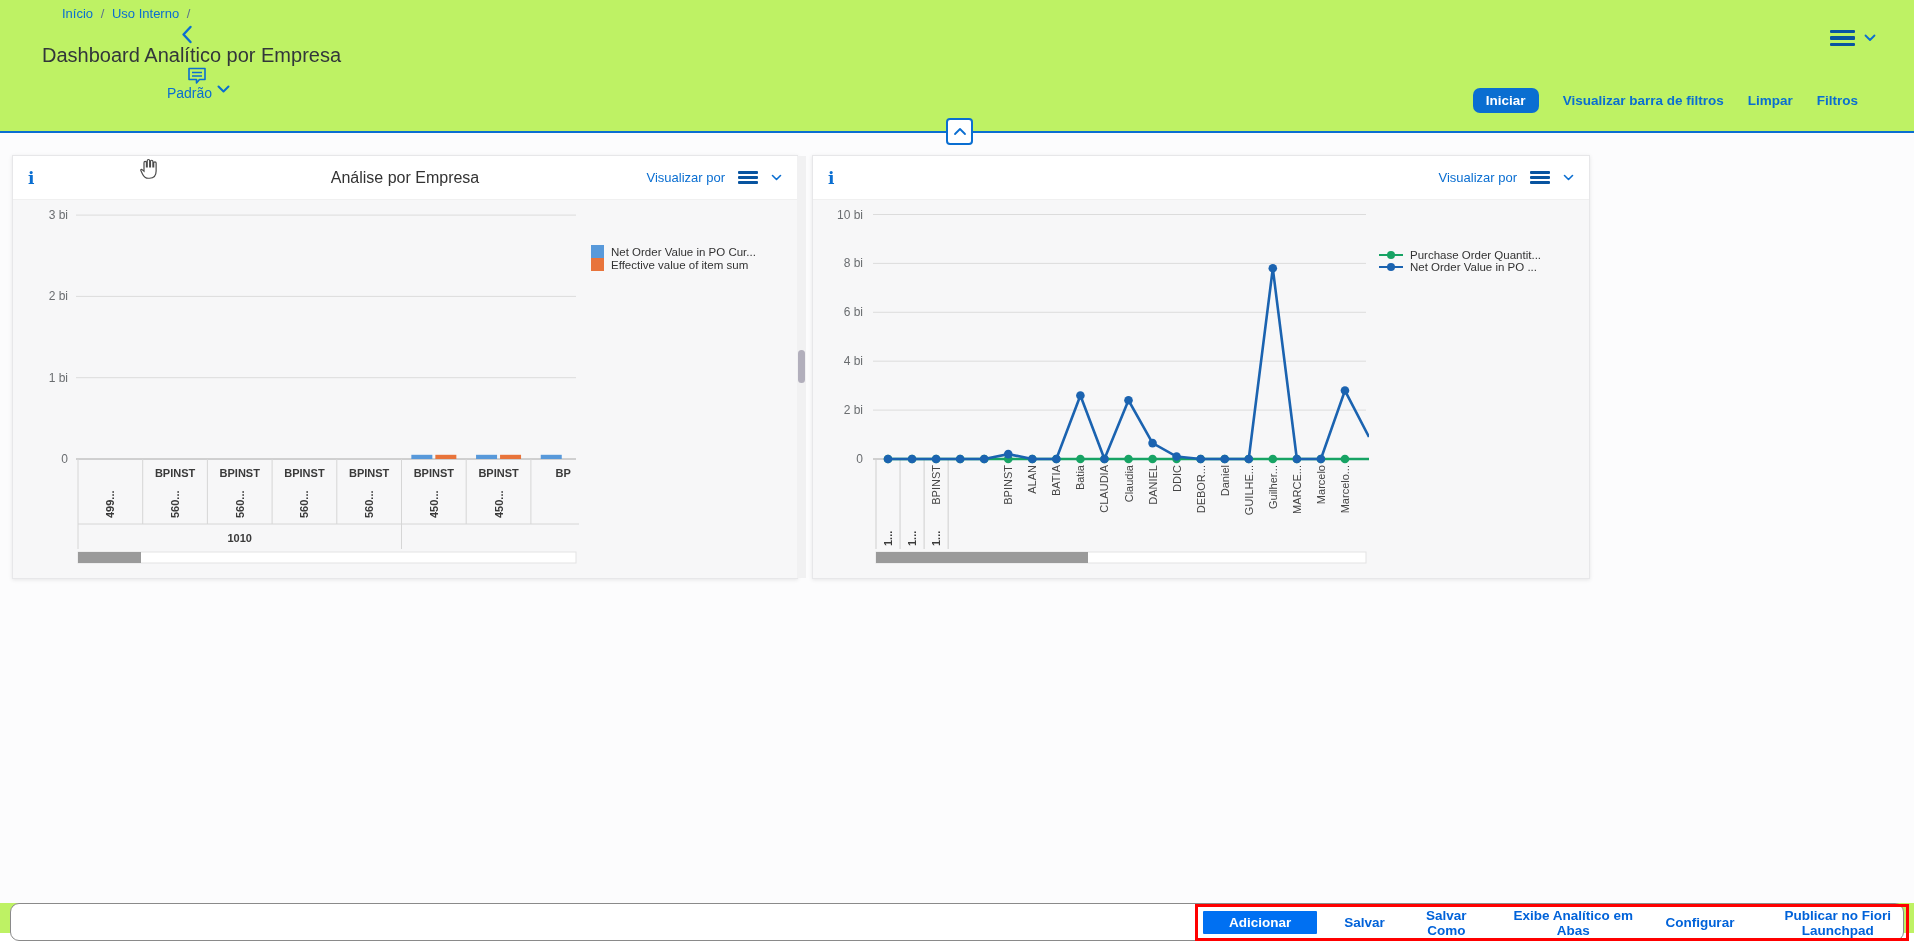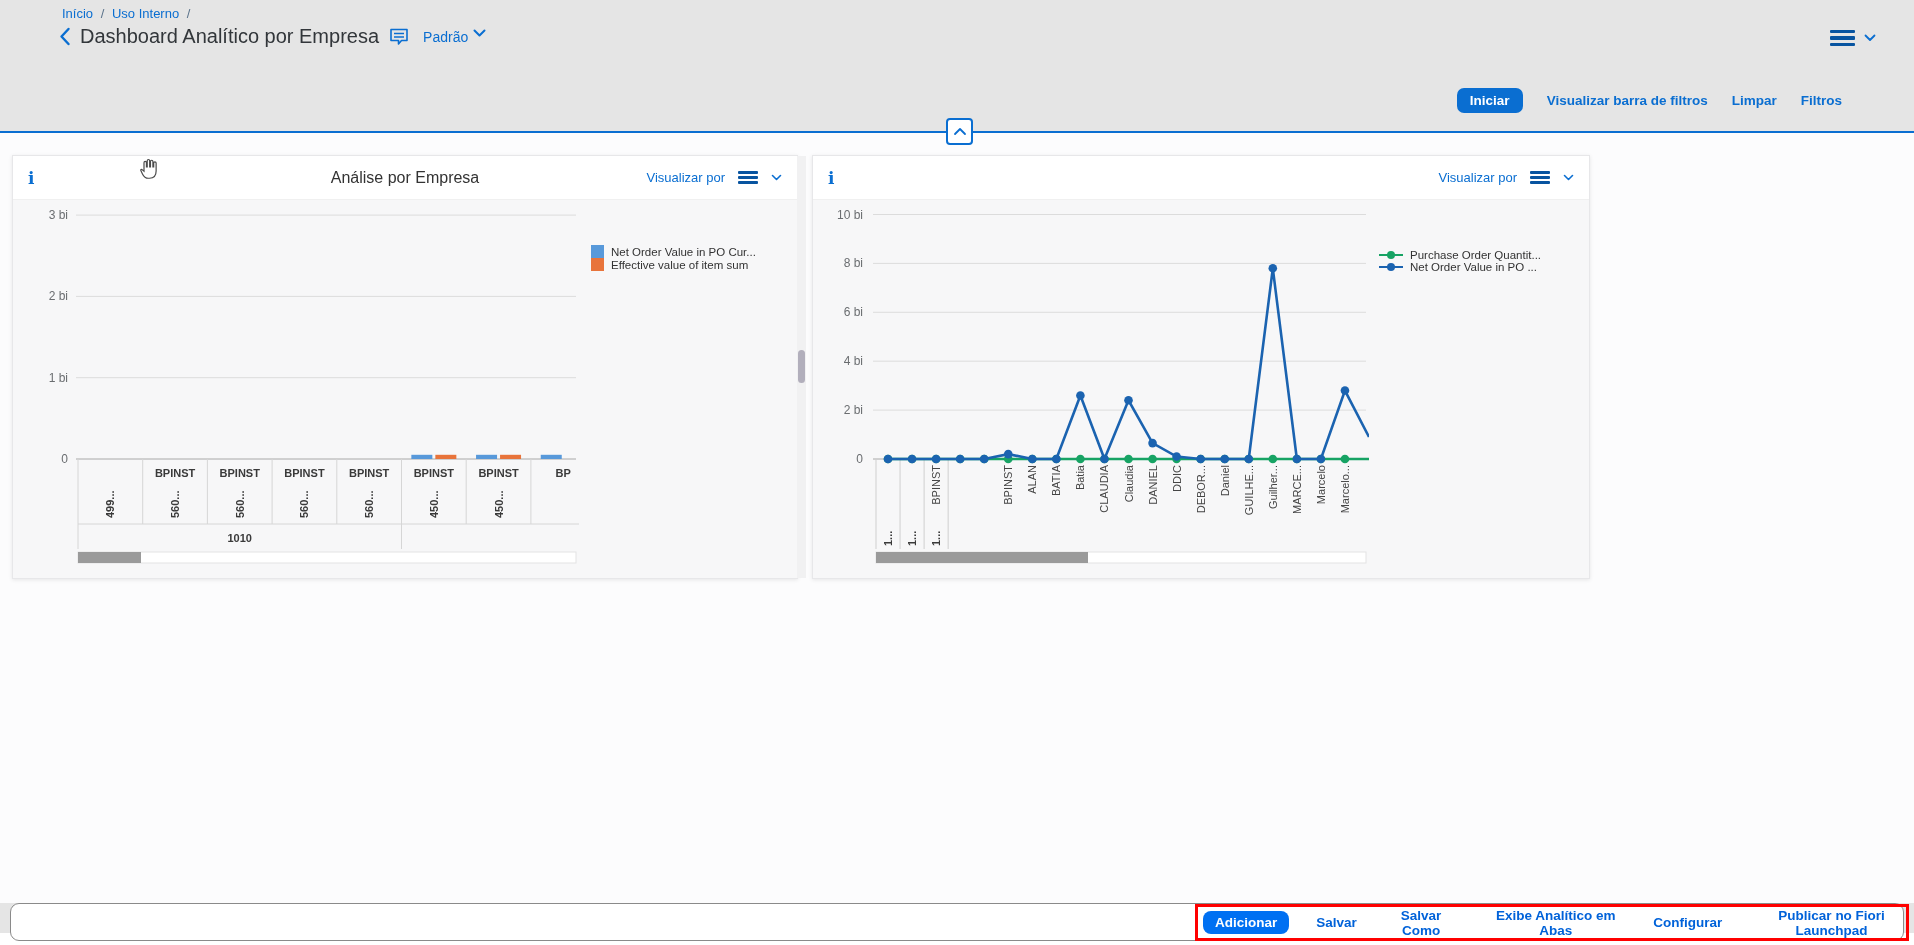--- a/index.html
+++ b/index.html
@@ -1,38 +1,38 @@
 <!DOCTYPE html>
 <html><head>
 <meta charset="utf-8">
 <style>
   * { margin:0; padding:0; box-sizing:border-box; }
   html,body { width:1914px; height:945px; overflow:hidden; background:#fff;
               font-family:"Liberation Sans", sans-serif; }
-  .page { position:absolute; inset:0; width:1914px; height:933px; background:#e5e5e5; }
+  .page { position:absolute; inset:0; width:1914px; height:933px; background:#bef264; }
 
   
   .breadcrumb { position:absolute; left:62px; top:6px; font-size:13px; color:#0a6ed1; }
   .breadcrumb a { color:#0a6ed1; text-decoration:none; cursor:pointer; }
   .breadcrumb .sep { color:#5b738b; margin:0 4px; }
-  .title-row { position:absolute; left:59px; top:25px; display:flex; align-items:center; }
+  .title-row { position:absolute; left:42px; top:25px; display:flex; align-items:center;flex-direction:column; }
   .back-btn { display:flex; align-items:center; margin-right:9px; cursor:pointer; }
   .page-title { font-size:20px; color:#32363a; }
   .comment-btn { margin-left:10px; display:flex; align-items:center; cursor:pointer; }
   .variant { margin-left:14px; display:flex; gap:5px; cursor:pointer;
              font-size:14px; color:#0a6ed1; }
   .top-menu { position:absolute; right:38px; top:30px; display:flex; align-items:center; gap:9px; }
   .hamburger { display:inline-flex; flex-direction:column; justify-content:space-between; cursor:pointer; }
   .hamburger i { display:block; background:#0854a0; border-radius:1px; }
   .hamburger.lg { width:25px; height:16px; }
   .hamburger.lg i { height:3.2px; }
   .hamburger.sm { width:20px; height:13px; }
   .hamburger.sm i { height:2.8px; }
 
-  .actions-row { position:absolute; right:72px; top:88px; display:flex; align-items:center; gap:24px; }
+  .actions-row { position:absolute; right:56px; top:88px; display:flex; align-items:center; gap:24px; }
   .btn-primary { background:#0a6ed1; color:#fff; font-size:13.5px; font-weight:700;
                  border:none; border-radius:7px; padding:5px 13px; cursor:pointer; }
   .link-btn { color:#0a6ed1; font-size:13.5px; font-weight:600; background:none; border:none; cursor:pointer; }
 
   .blue-rule { position:absolute; left:0; top:131px; width:1914px; height:2px; background:#0a6ed1; }
   .collapse-btn { position:absolute; left:946px; top:118px; width:27px; height:27px; background:#fff;
                   border:2px solid #0a6ed1; border-radius:4px; display:flex; align-items:center;
                   justify-content:center; cursor:pointer; z-index:3; }
 
   .content { position:absolute; left:0; top:133px; width:1914px; height:770px; background:#fcfcfd; }
@@ -65,21 +65,21 @@
 
   .hand-cursor { position:absolute; left:138px; top:157px; z-index:6; pointer-events:none; }
 
   
   .footer { position:absolute; left:10px; top:903px; width:1894px; height:38px; background:#fff;
             border:1.5px solid #8a8a8a; border-radius:9px; z-index:2; }
   .red-box { position:absolute; left:1195px; top:904px; width:714px; height:37px;
              border:3px solid #ff0000; z-index:4; pointer-events:none; }
   .footer-actions { position:absolute; left:1203px; top:909px; height:27px; display:flex;
                     align-items:center; gap:27px; z-index:5; }
-  .footer-actions .btn-primary { background:#0070f2; border-radius:8px; padding:4px 12px; }
+  .footer-actions .btn-primary { background:#0070f2; border-radius:1px; padding:4px 26px; }
   .footer-actions .link-btn { color:#0062d9; }
 </style>
 </head>
 <body>
 
 <div class="page">
 
   <div class="breadcrumb">
     <a>Início</a>
     <span class="sep">/</span>

